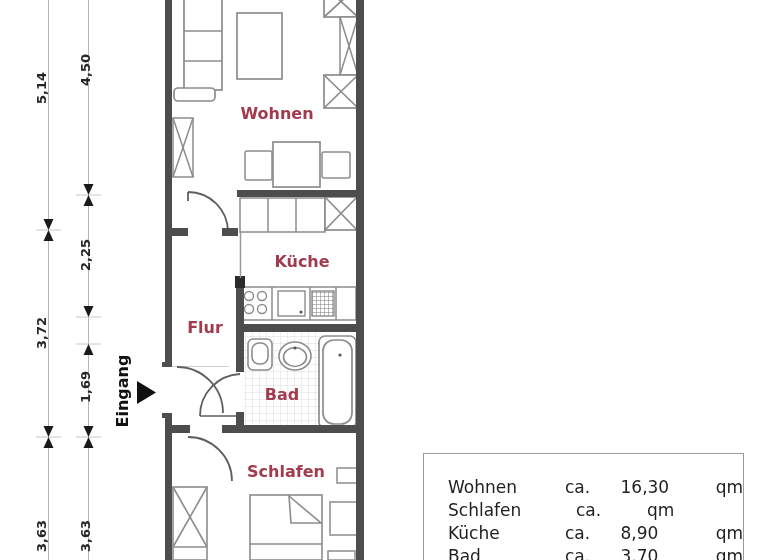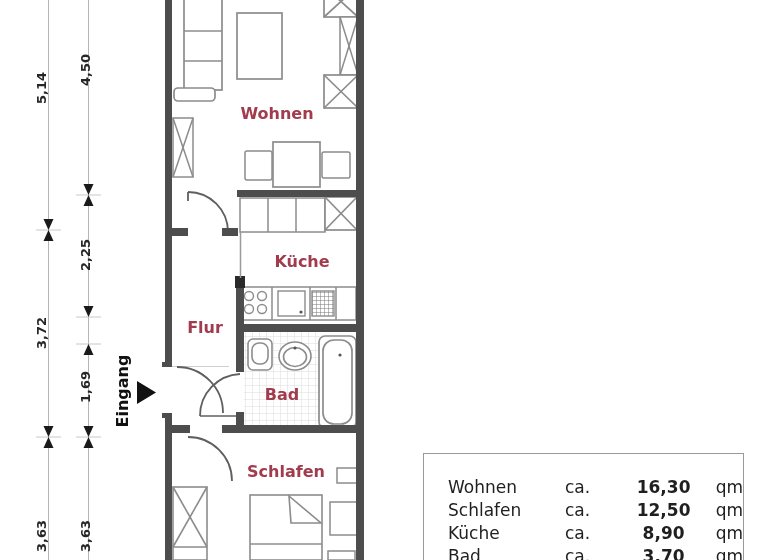--- a/index.html
+++ b/index.html
@@ -10,21 +10,21 @@
   }
   #plan-svg{position:absolute;left:0;top:0;}
   .area-table{
     position:absolute;left:423px;top:453px;width:321px;height:120px;
     border:1px solid #9a9a9a;background:#ffffff;box-sizing:border-box;
     padding-top:22px;font-size:17px;color:#1f1f1f;
   }
   .area-row{display:flex;height:23px;line-height:23px;padding-left:24px;}
   .col-name{width:108px;}
   .col-ca{width:62px;margin-left:20px;}
-  .col-val{width:96px;text-align:center;font-weight:bold;}
+  .col-val{width:96px;text-align:left;}
   .col-unit{margin-left:9px;}
   .room-label{font-weight:bold;font-size:16px;}
   .dim-label{font-size:13px;font-weight:600;}
   .entrance-label{font-size:16px;font-weight:bold;}
 </style>
 </head>
 <body>
 
 <svg id="plan-svg" width="768" height="560" viewBox="0 0 768 560" xmlns="http://www.w3.org/2000/svg">
   <defs>
@@ -212,21 +212,20 @@
 <div class="area-table">
   <div class="area-row">
     <span class="col-name">Wohnen</span>
     <span class="col-ca">ca.</span>
     <span class="col-val">16,30</span>
     <span class="col-unit">qm</span>
   </div>
   <div class="area-row">
     <span class="col-name">Schlafen</span>
     <span class="col-ca">ca.</span>
-    <span class="col-val">12,50</span>
     <span class="col-unit">qm</span>
   </div>
   <div class="area-row">
     <span class="col-name">Küche</span>
     <span class="col-ca">ca.</span>
     <span class="col-val">8,90</span>
     <span class="col-unit">qm</span>
   </div>
   <div class="area-row">
     <span class="col-name">Bad</span>

